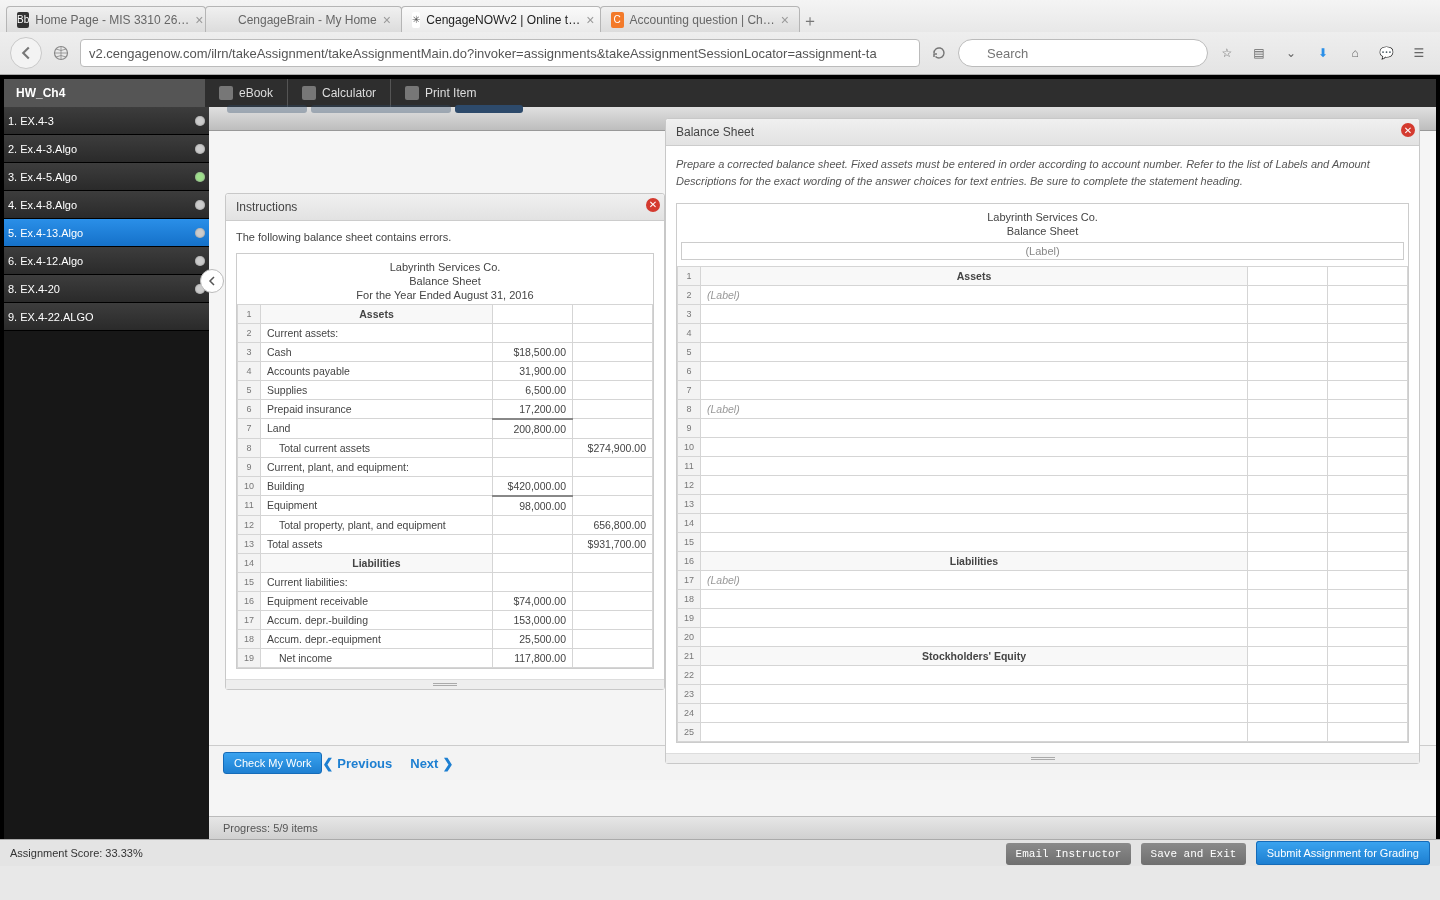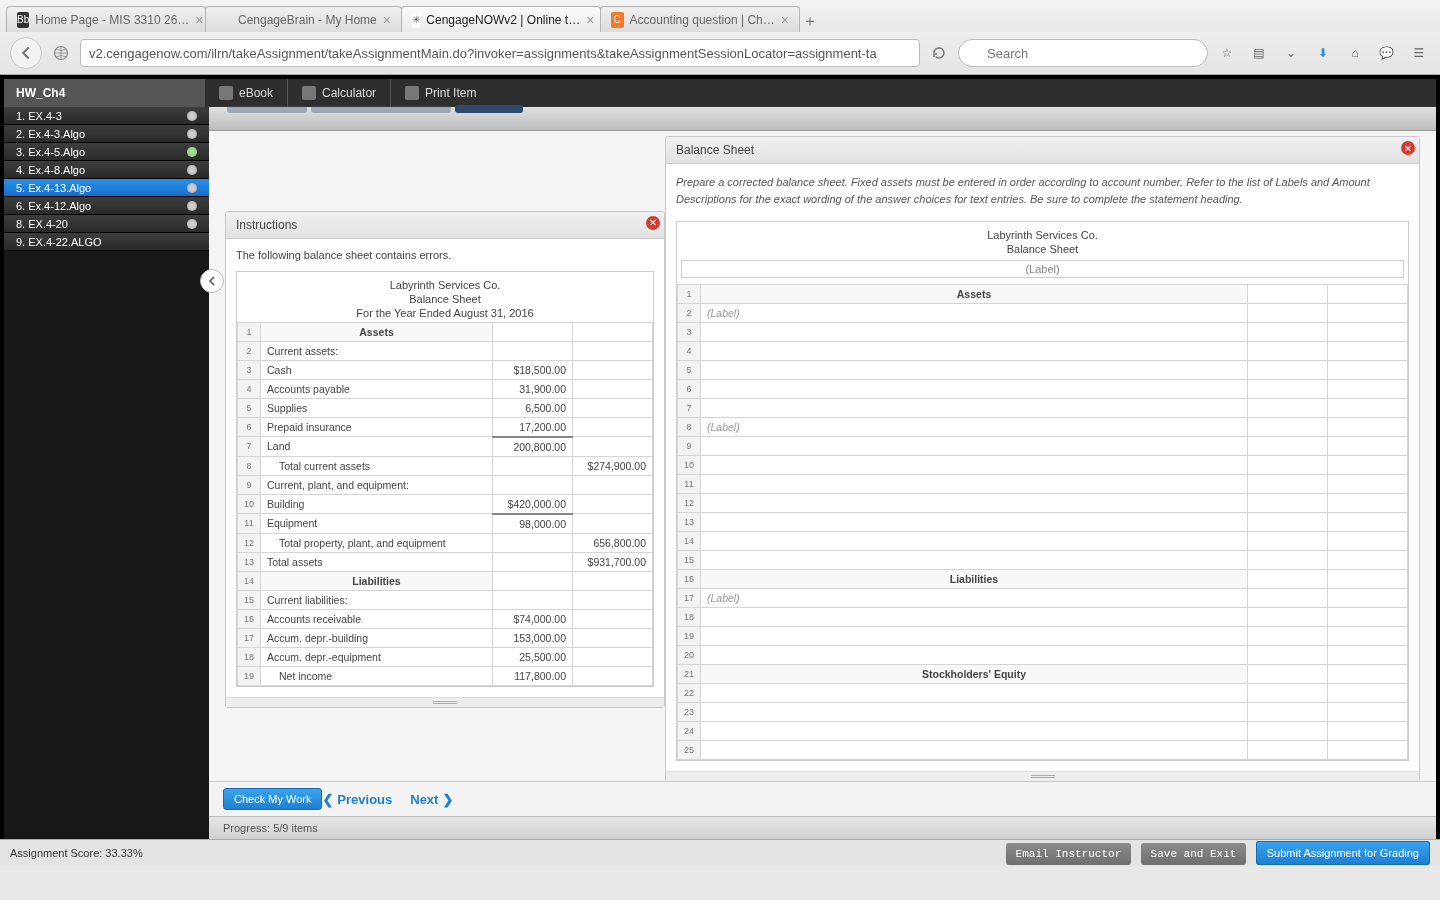--- a/index.html
+++ b/index.html
@@ -24,21 +24,21 @@
 
 
 .app-frame { position:relative; background:#000; height:calc(100% - 74px - 62px); }
 .app-inner { position:absolute; inset:4px 4px 0 4px; background:#fff; display:flex; flex-direction:column;}
 .top-dark { background:#2e2e2e; height:28px; display:flex; align-items:stretch; color:#fff; font-size:12px;}
 .hw-label { background:#555; padding:0 12px; display:flex; align-items:center; font-weight:bold; min-width:200px;}
 .tool-btn { display:flex; align-items:center; gap:6px; padding:0 14px; border-left:1px solid #555; color:#ddd;}
 .tool-btn .ico { width:14px; height:14px; background:#777; border-radius:2px;}
 .main-row { display:flex; flex:1; min-height:0;}
 .sidebar { width:205px; background:#171717; }
-.side-item { display:flex; align-items:center; justify-content:space-between; padding:0 12px; height:18px; color:#fff; font-size:11px; border-bottom:1px solid #000; background:linear-gradient(#3d3d3d,#2a2a2a);}
+.side-item { display:flex; align-items:center; justify-content:space-between; padding:0 4px; height:28px; color:#fff; font-size:11px; border-bottom:1px solid #000; background:linear-gradient(#3d3d3d,#2a2a2a);}
 .side-item.active { background:linear-gradient(#2a8fe8,#1571c9);}
 .side-dot { width:10px; height:10px; border-radius:5px; background:#ccc; box-shadow:inset 0 0 2px #888;}
 .side-dot.green { background:#9fe08c; }
 .collapse-handle { position:absolute; left:196px; top:190px; width:24px; height:24px; border-radius:12px; background:#fff; border:1px solid #bbb; display:flex; align-items:center; justify-content:center; z-index:5; font-size:14px; color:#555;}
 .content { flex:1; background:#f5f5f5; display:flex; flex-direction:column; min-width:0;}
 .content-toolbar { background:linear-gradient(#e0e0e0,#bdbdbd); height:24px; border-bottom:1px solid #999; position:relative;}
 .sub-tabs { position:absolute; left:18px; top:-2px; display:flex; gap:4px;}
 .sub-tab { background:#2d4a6b; color:#fff; font-size:10px; padding:4px 10px; border-radius:3px; }
 .panels { flex:1; display:flex; gap:0; padding:12px 16px 6px 16px; min-height:0;align-items:center;}
 .panel { background:#fff; border:1px solid #c8c8c8; border-radius:3px; display:flex; flex-direction:column; min-height:0; position:relative;}
@@ -58,21 +58,21 @@
 .sheet td.hdr { text-align:center; font-weight:bold; background:#f8f8f8;}
 .sheet td.indent { padding-left:18px;}
 .panel-resize { height:10px; background:#eee; border-top:1px solid #ddd; display:flex; align-items:center; justify-content:center;}
 .panel-resize span { width:24px; height:3px; border-top:1px solid #aaa; border-bottom:1px solid #aaa;}
 .instruct-italic { font-style:italic; color:#555; line-height:1.5;}
 .label-cell { color:#999; font-style:italic;}
 .footer-bar { display:flex; align-items:center; justify-content:flex-start; background:#f3f3f3; border-top:1px solid #ccc; padding:6px 14px; }
 .btn-blue { background:linear-gradient(#3aa3ef,#1d7fd1); color:#fff; border:1px solid #156bb8; border-radius:3px; padding:4px 10px; font-size:11px;}
 .nav-links { display:flex; gap:18px; align-items:center; color:#1d7fd1; font-size:13px; font-weight:bold; }
 .nav-links span { display:flex; align-items:center; gap:4px;}
-.progress-bar { background:linear-gradient(#e6e6e6,#d0d0d0); border-top:1px solid #bbb; padding:5px 14px; font-size:11px; color:#555; }
+.progress-bar { background:linear-gradient(#e6e6e6,#d0d0d0); border-top:1px solid #bbb; padding:5px 14px; font-size:11px; color:#555;margin-top:36px; }
 .bottom-score { background:#e4e4e4; display:flex; align-items:center; justify-content:space-between; padding:6px 10px; border-top:1px solid #aaa;}
 .bottom-score .score { font-size:11px; color:#333;}
 .grey-btn { background:linear-gradient(#8a8a8a,#6f6f6f); color:#fff; font-size:11px; padding:5px 10px; border-radius:3px; margin-left:6px;font-family:Liberation Mono, monospace;}
 .submit-btn { background:linear-gradient(#3aa3ef,#1d7fd1); color:#fff; font-size:11px; padding:5px 10px; border-radius:3px; margin-left:6px; border:1px solid #156bb8;}
 .right-icons { display:flex; gap:10px; align-items:center;}
 .input-date { width:100%; border:1px solid #ccc; padding:2px 6px; font-size:11px; color:#888; text-align:center; background:#fff;}
 svg { display:block; }
 </style>
 </head>
 <body>
@@ -310,21 +310,21 @@
                         <td class="amt"></td>
                       </tr>
                       <tr>
                         <td class="num">15</td>
                         <td class="">Current liabilities:</td>
                         <td class="amt "></td>
                         <td class="amt"></td>
                       </tr>
                       <tr>
                         <td class="num">16</td>
-                        <td class="">Accounts receivable</td>
+                        <td class="">Equipment receivable</td>
                         <td class="amt ">$74,000.00</td>
                         <td class="amt"></td>
                       </tr>
                       <tr>
                         <td class="num">17</td>
                         <td class="">Accum. depr.-building</td>
                         <td class="amt ">153,000.00</td>
                         <td class="amt"></td>
                       </tr>
                       <tr>

